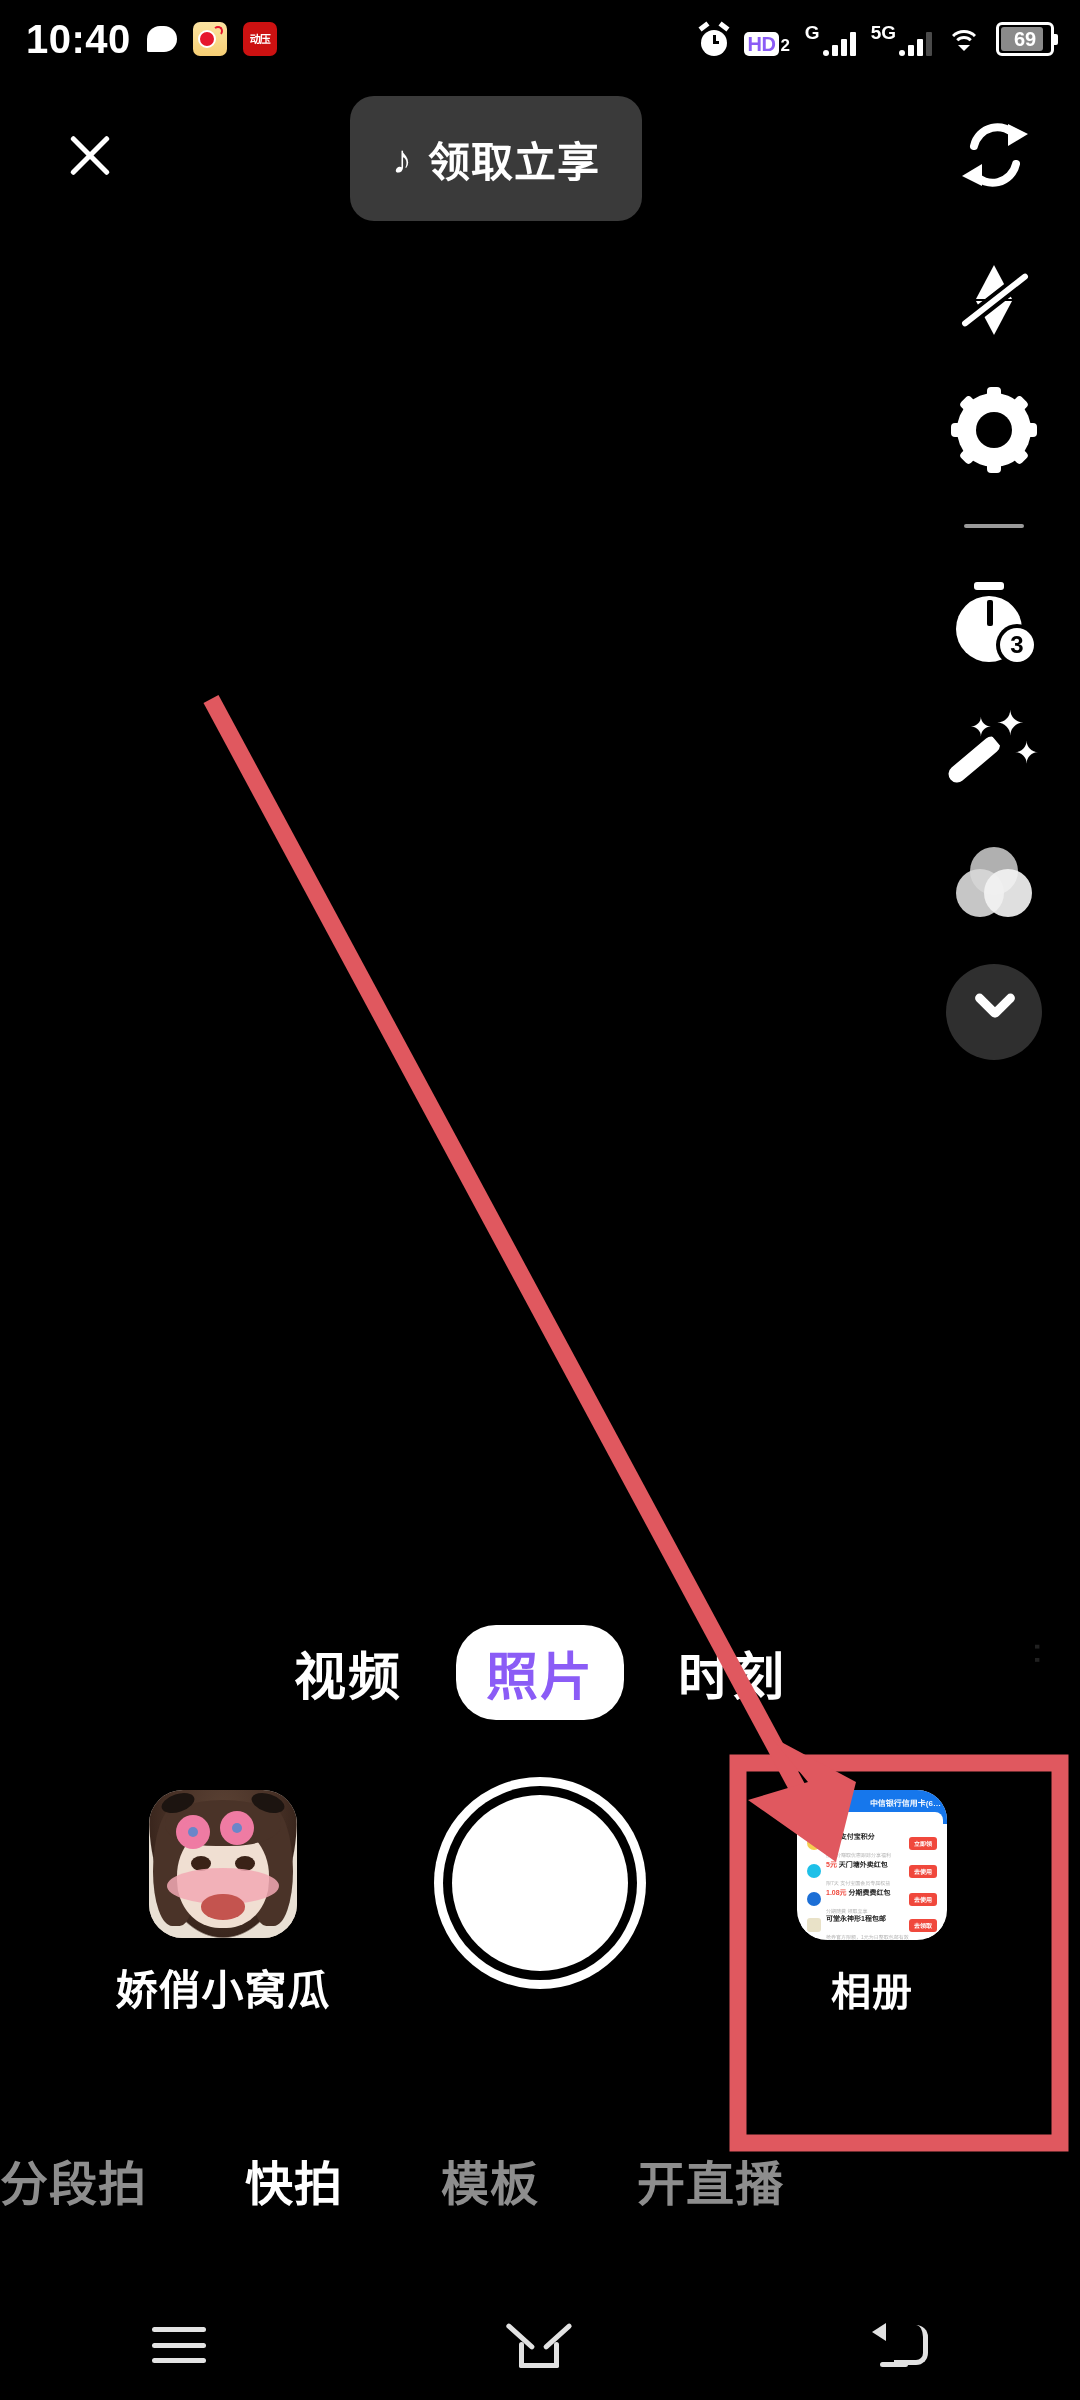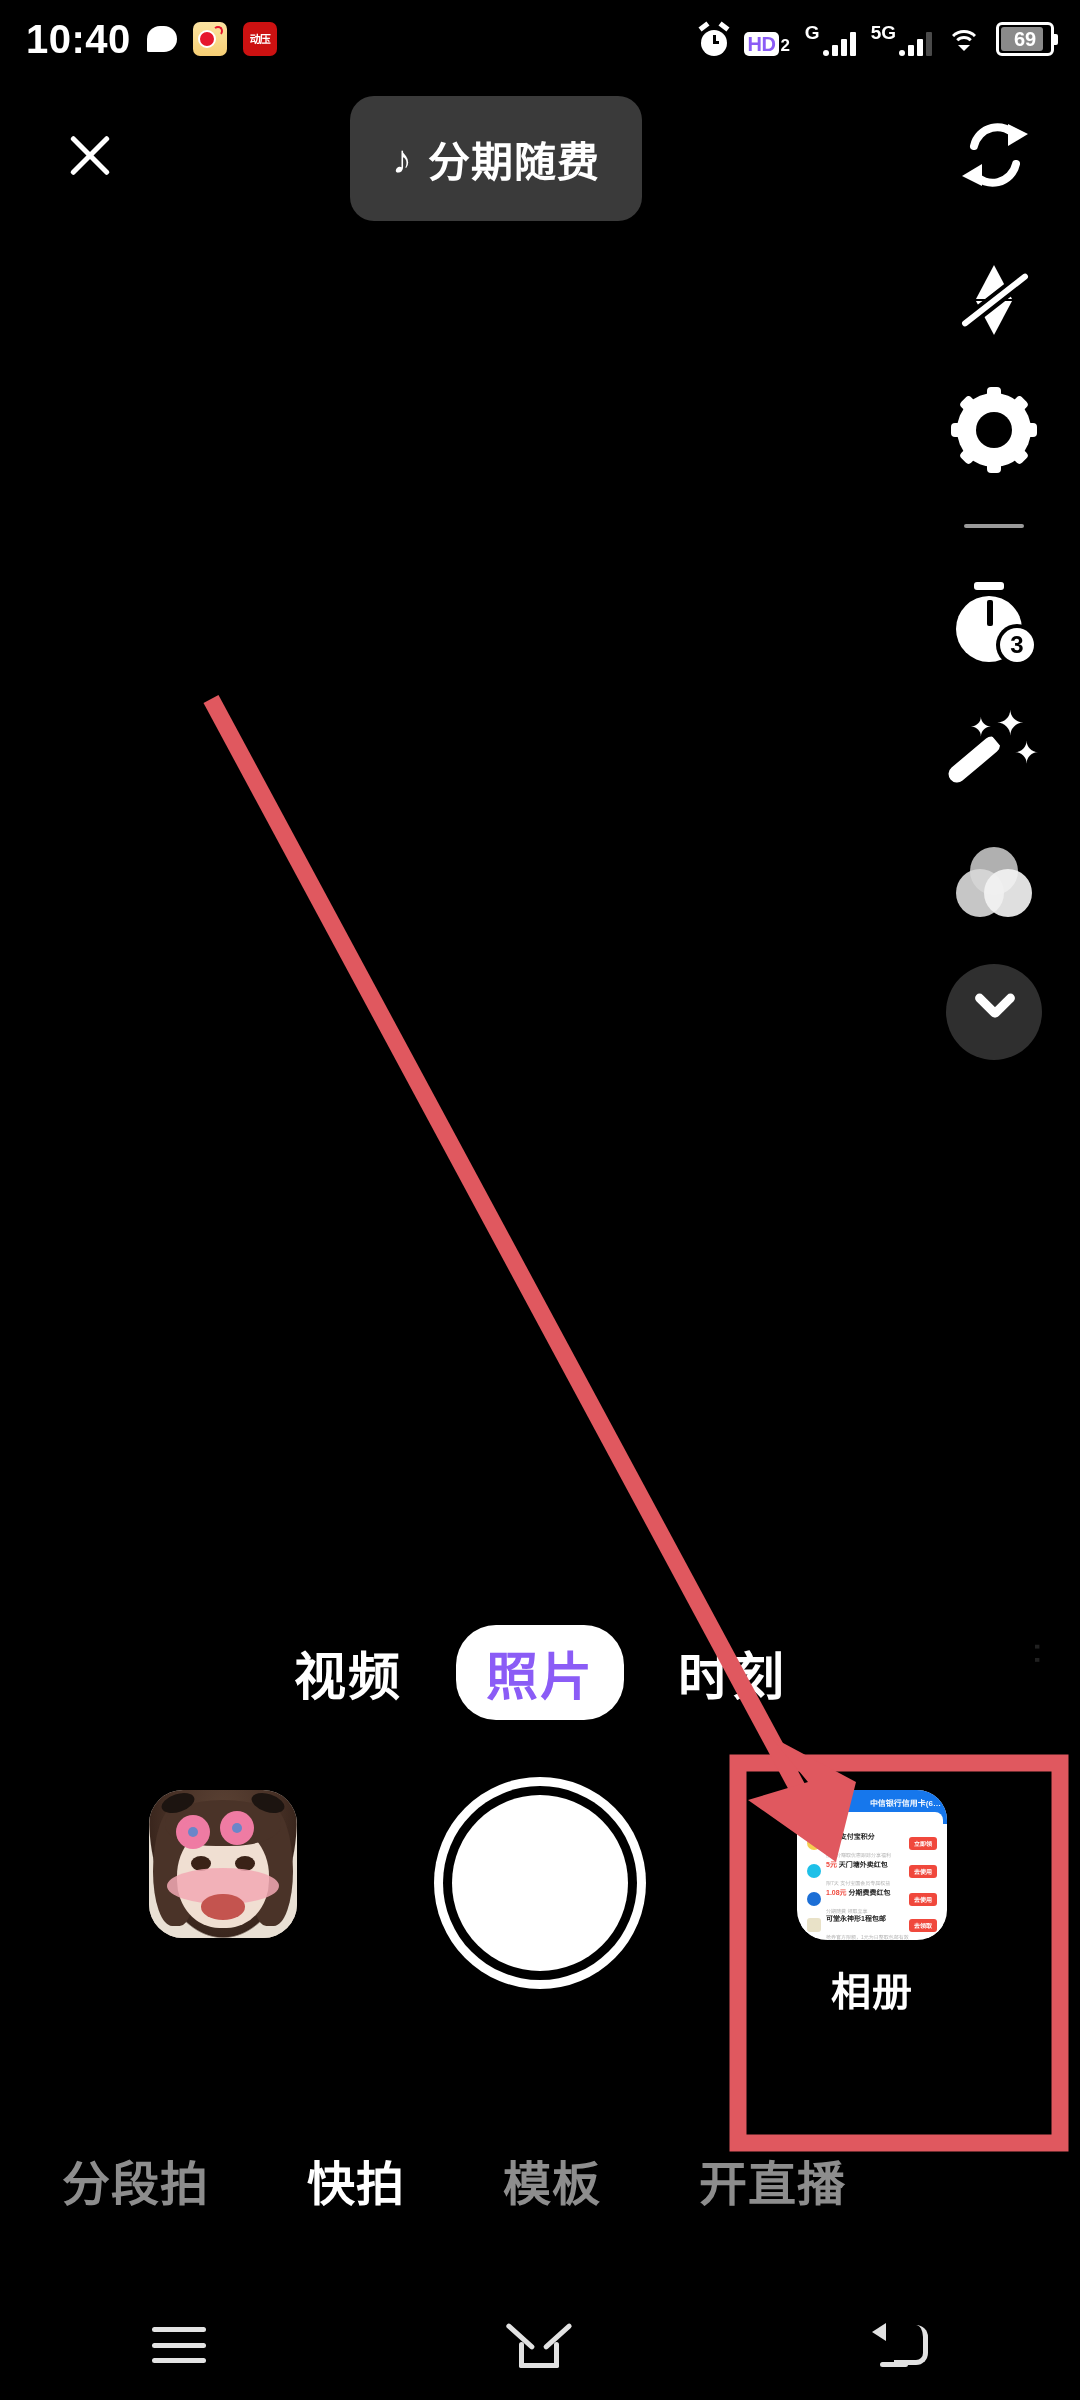--- a/index.html
+++ b/index.html
@@ -384,21 +384,21 @@
     flex:0 0 auto; background:#f0483c; color:#fff; font-size:6px;
     padding:2px 5px; border-radius:3px; font-weight:700; white-space:nowrap;
   }
   #album-label {
     margin-top:20px; font-size:40px; font-weight:800; color:#fff; letter-spacing:1px;
   }
 
   
   #tab-row {
     position:absolute; left:0; top:2145px; width:908px;
-    display:flex; align-items:center; justify-content:center; gap:98px;
+    display:flex; align-items:center; gap:98px;
   }
   .tab { font-size:48px; font-weight:700; color:#8d8d8d; letter-spacing:1px; }
   .tab.active { color:#fff; font-weight:800; }
 
   
   #nav-bar {
     position:absolute; left:0; bottom:0; width:1080px; height:110px;
     display:flex; align-items:center; justify-content:space-around;
   }
   .nav-recent { width:54px; height:36px; display:flex; flex-direction:column; justify-content:space-between; }
@@ -494,21 +494,21 @@
     </div>
   </div>
 
   <div id="close-btn">
     <span class="x1"></span>
       <span class="x2"></span>
   </div>
 
   <div id="music-btn">
     <span class="note">♪</span>
-    <span class="label">分期随费</span>
+    <span class="label">领取立享</span>
   </div>
 
   <div id="flip-btn">
     <svg width="86" height="86" viewBox="0 0 86 86" aria-hidden="true">
       <path d="M22 34 A24 24 0 0 1 64 24" stroke="#fff" stroke-width="8" fill="none" stroke-linecap="round"></path>
       <path d="M64 52 A24 24 0 0 1 22 62" stroke="#fff" stroke-width="8" fill="none" stroke-linecap="round"></path>
       <polygon points="56,12 76,22 56,34" fill="#fff"></polygon>
       <polygon points="30,52 10,64 30,74" fill="#fff"></polygon>
     </svg>
   </div>
@@ -601,20 +601,21 @@
         <span class="bangs"></span>
         <span class="earL"></span>
           <span class="earR"></span>
         <span class="flw f1"></span>
           <span class="flw f2"></span>
         <span class="eyeL"></span>
           <span class="eyeR"></span>
         <span class="blush"></span>
         <span class="lips"></span>
       </div>
+      <div id="effect-label">娇俏小窝瓜</div>
     </div>
 
     <div id="shutter"></div>
 
     <div id="album-btn">
       <div id="album-thumb">
         <div class="topbar">
           <span class="tl">方式</span>
           <span class="tt">中信银行信用卡(6…</span>
         </div>

